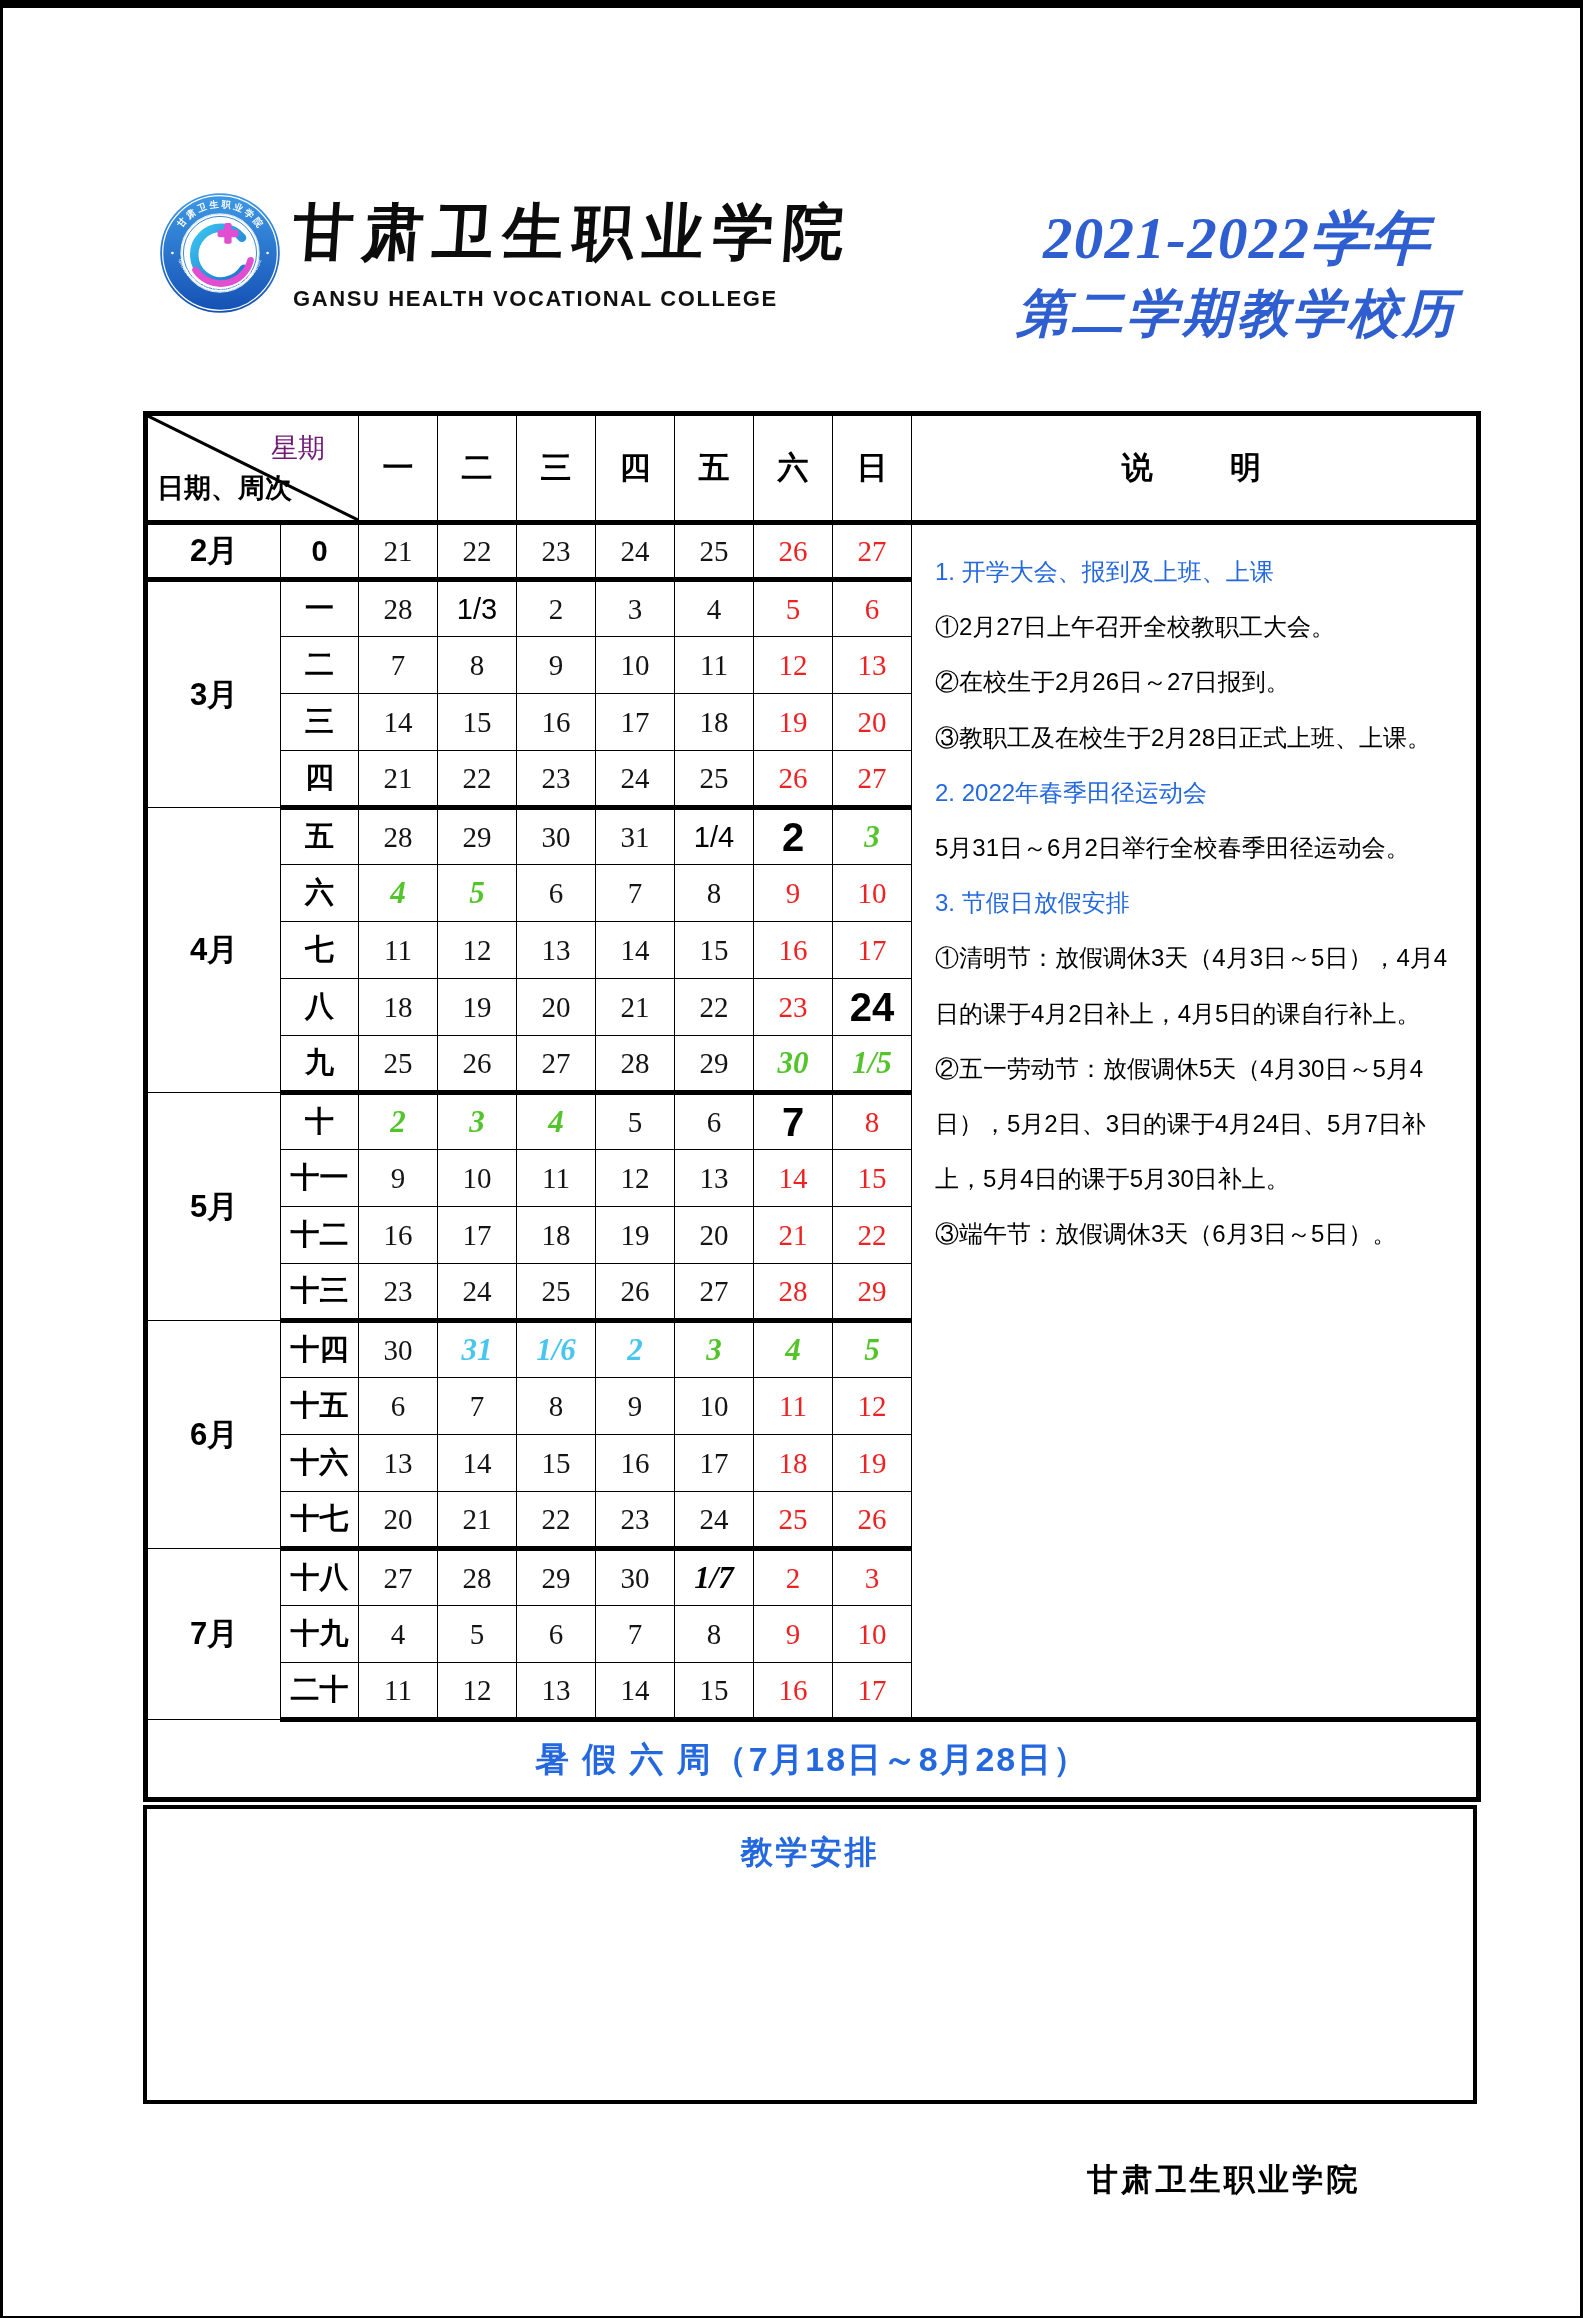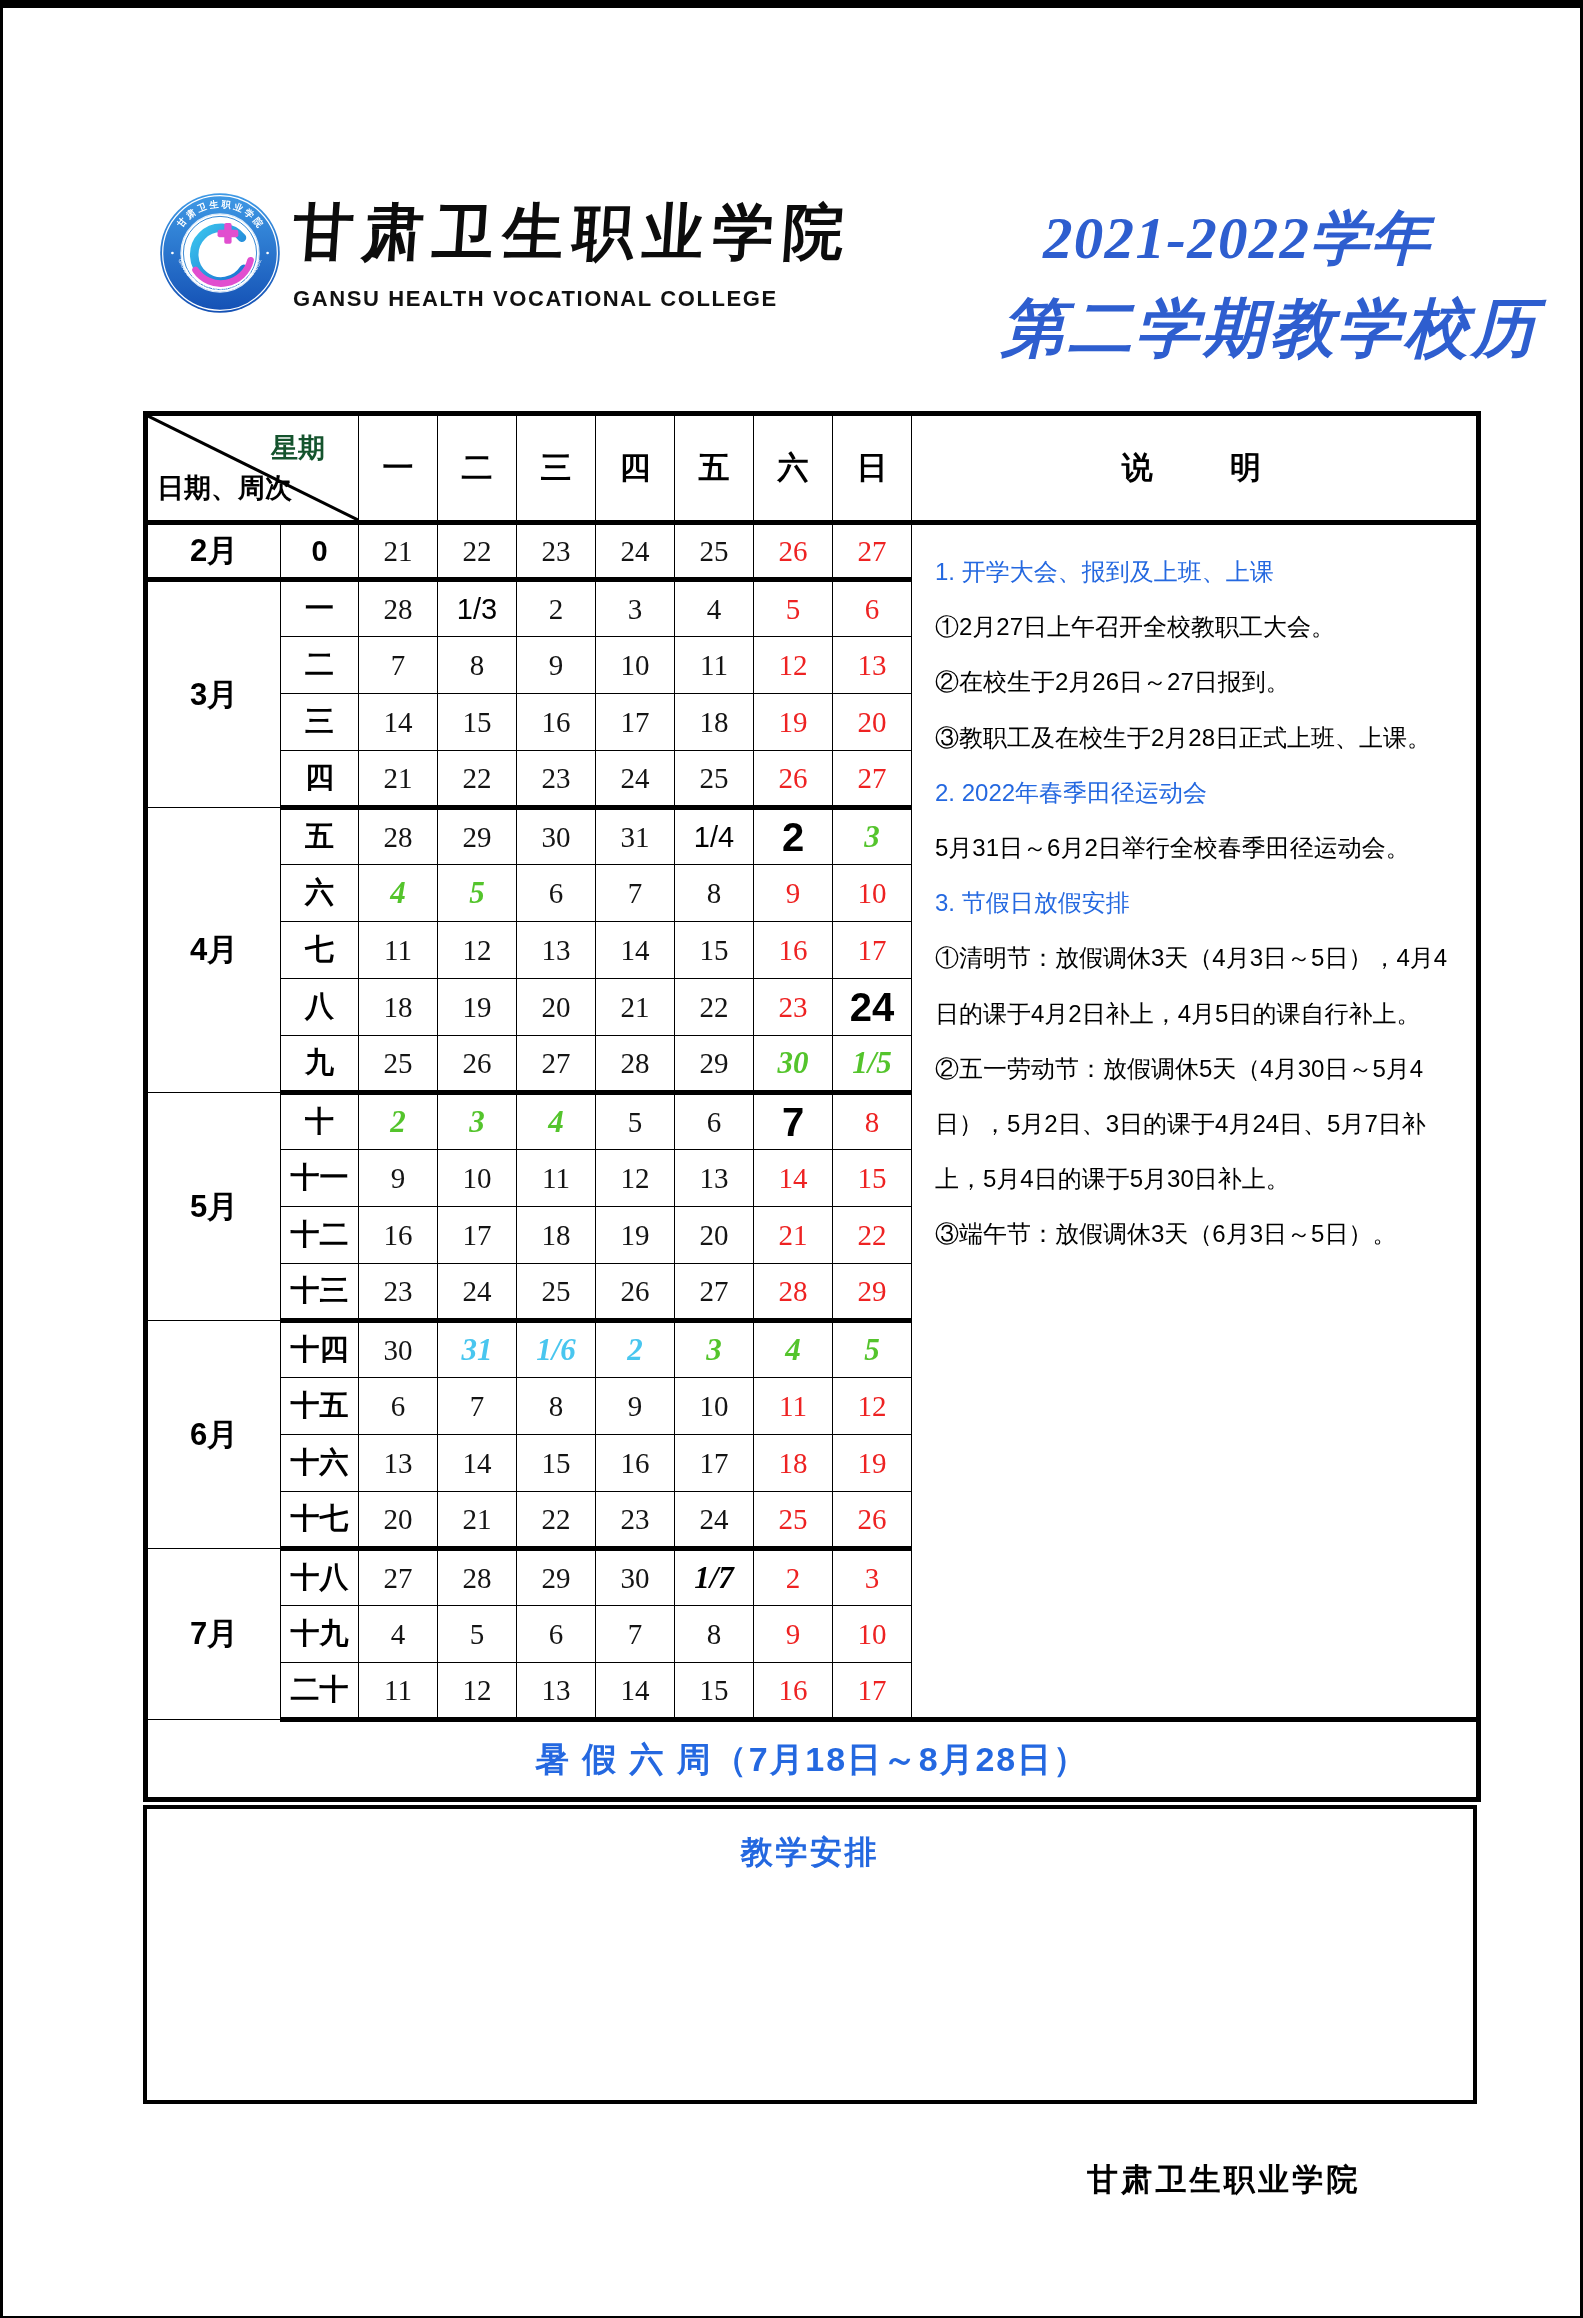--- a/index.html
+++ b/index.html
@@ -6,32 +6,32 @@
   body{width:1583px;height:2319px;position:relative;font-family:"Liberation Sans",sans-serif;}
   .page{position:absolute;inset:0;background:#fff;border:3.2px solid #000;border-top-width:8.3px;box-sizing:border-box;}
 
   
   .logo{position:absolute;left:156px;top:184px;width:122px;height:122px;}
   .name-block{position:absolute;left:290px;top:184px;width:574px;}
   .zh-name{font-family:"Liberation Serif","DejaVu Serif",serif;font-weight:900;font-size:61px;letter-spacing:9px;color:#0c0c0c;white-space:nowrap;transform:skewX(-4deg);}
   .en-name{font-size:22px;font-weight:bold;letter-spacing:1.6px;color:#111;margin-top:11.5px;white-space:nowrap;}
   .title-block{position:absolute;left:998px;top:191px;width:472px;text-align:center;color:#2e5ecf;font-style:italic;font-weight:bold;font-family:"Liberation Serif","DejaVu Serif",serif;}
   .title-1{font-size:59px;letter-spacing:1.3px;white-space:nowrap;}
-  .title-2{font-size:64px;letter-spacing:3.2px;margin-top:6px;white-space:nowrap;}
+  .title-2{font-size:52px;letter-spacing:3.2px;margin-top:0;white-space:nowrap;}
 
   
   .cal{position:absolute;left:140px;top:403px;border-collapse:collapse;table-layout:fixed;border:5.1px solid #000;}
   .cal td,.cal th{border:1.9px solid #000;text-align:center;vertical-align:middle;padding:0;overflow:hidden;}
   .cal thead tr{height:109px;}
   .cal tbody tr{height:57px;}
   .cal thead th{border-bottom-width:5.1px;}
   .mend{border-bottom-width:5.1px !important;}
   .corner{position:relative;}
   .corner svg{position:absolute;inset:0;width:100%;height:100%;}
-  .c-top{position:absolute;right:33px;top:14px;font-size:27px;font-weight:bold;color:#14532d;}
+  .c-top{position:absolute;right:33px;top:14px;font-size:27px;font-weight:normal;color:#701a75;}
   .c-bot{position:absolute;left:9px;bottom:14px;font-size:27px;font-weight:bold;color:#000;}
   .dayh{font-size:31px;font-weight:bold;color:#000;}
   .noteshead{font-size:31px;font-weight:bold;color:#000;letter-spacing:5.1px;}
   .month{font-size:31px;font-weight:bold;color:#000;}
   .week{font-size:29px;font-weight:bold;color:#000;}
   .day{font-family:"Liberation Serif","DejaVu Serif",serif;font-size:29px;color:#141414;}
   .s-r{color:#ee2222;}
   .s-g{color:#54c42c;font-weight:bold;font-style:italic;font-size:31px;}
   .s-c{color:#49c6ef;font-weight:bold;font-style:italic;font-size:31px;}
   .s-b{font-family:"Liberation Sans",sans-serif;font-weight:normal;color:#000;}

